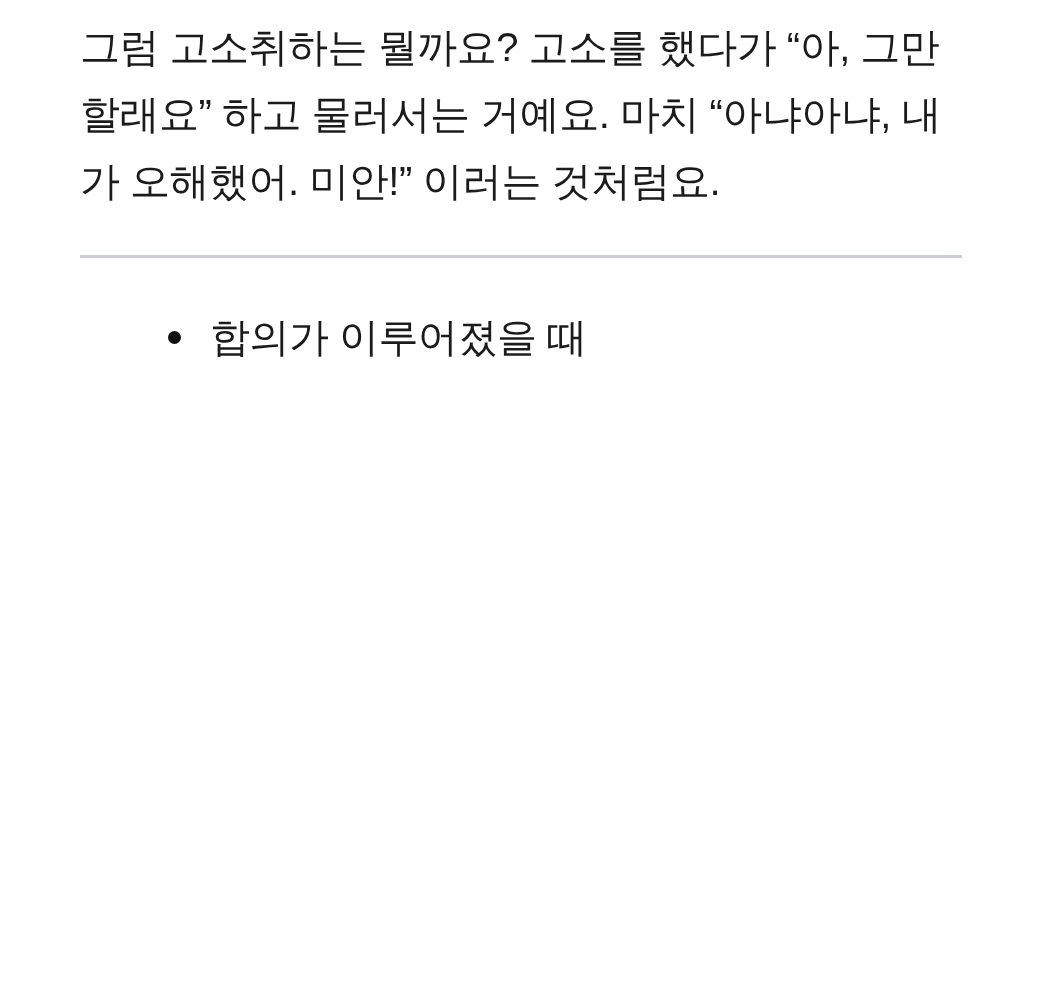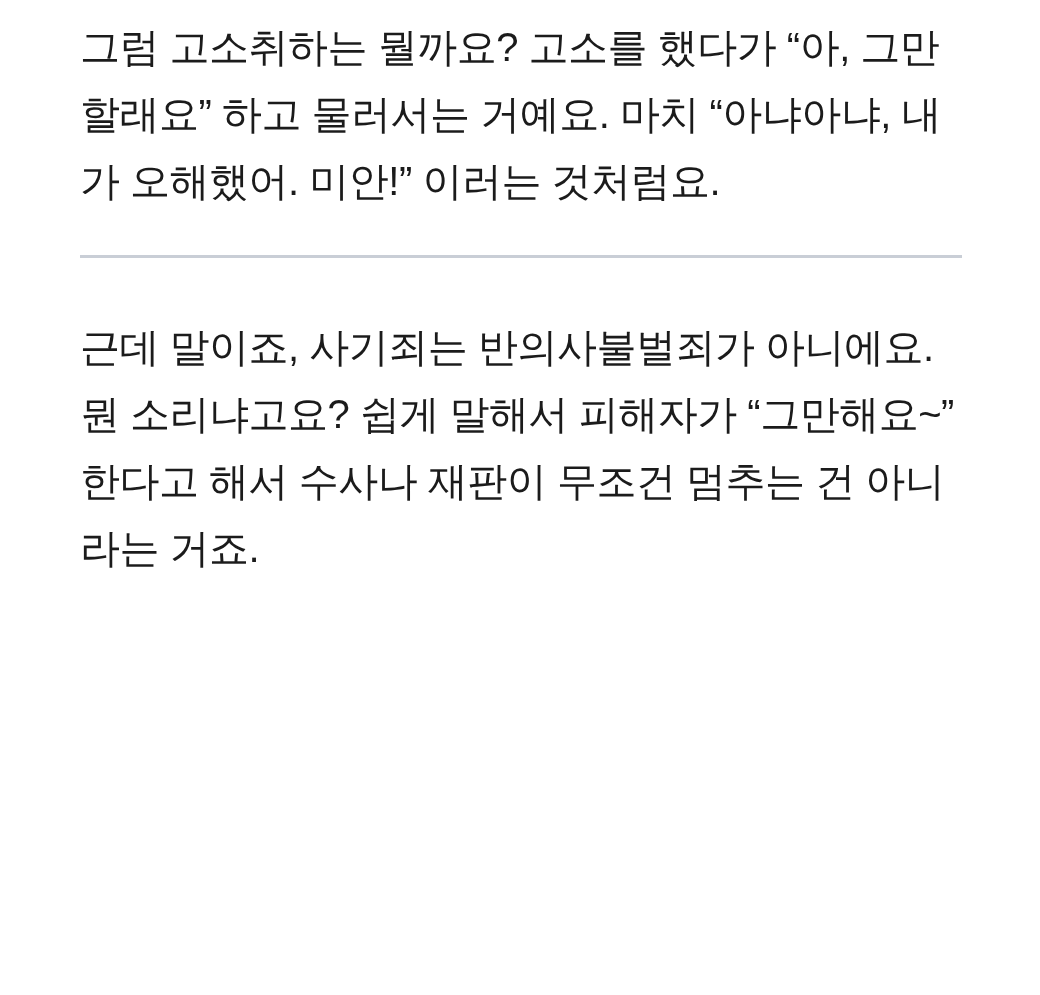--- a/index.html
+++ b/index.html
@@ -72,17 +72,17 @@
 <body>
 
 <main class="article">
 
   <p class="body-paragraph">그럼 고소취하는 뭘까요? 고소를 했다가 “아, 그만 할래요” 하고 물러서는 거예요. 마치 “아냐아냐, 내가 오해했어. 미안!” 이러는 것처럼요.</p>
 
 
   <hr class="section-divider">
 
   <ul class="bullet-list">
+    <li>합의가 이루어졌을 때</li>
   </ul>
 
-  <p class="body-paragraph closing">근데 말이죠, 사기죄는 반의사불벌죄가 아니에요. 뭔 소리냐고요? 쉽게 말해서 피해자가 “그만해요~” 한다고 해서 수사나 재판이 무조건 멈추는 건 아니라는 거죠.</p>
 
 </main>
 
 </body></html>

